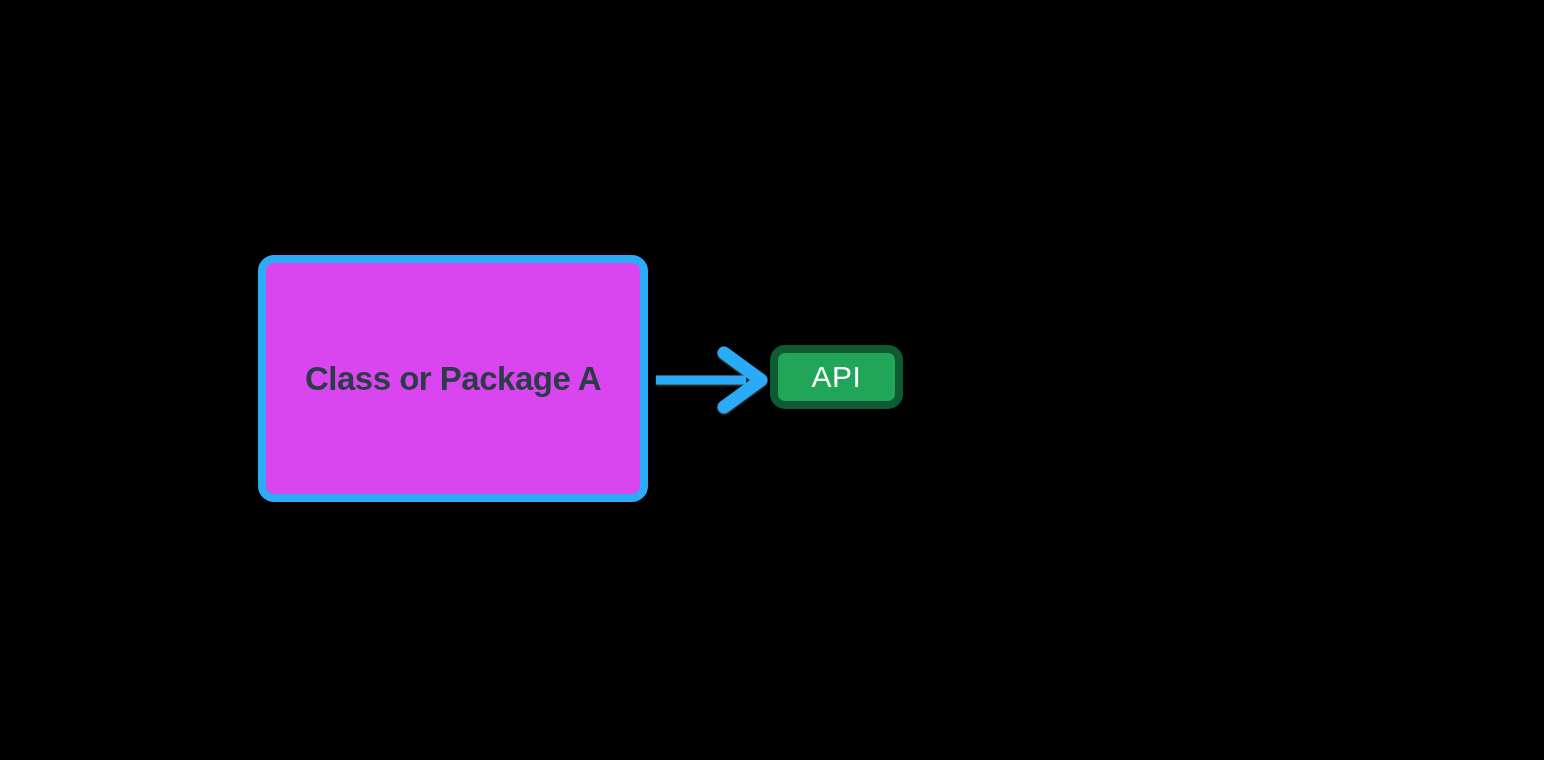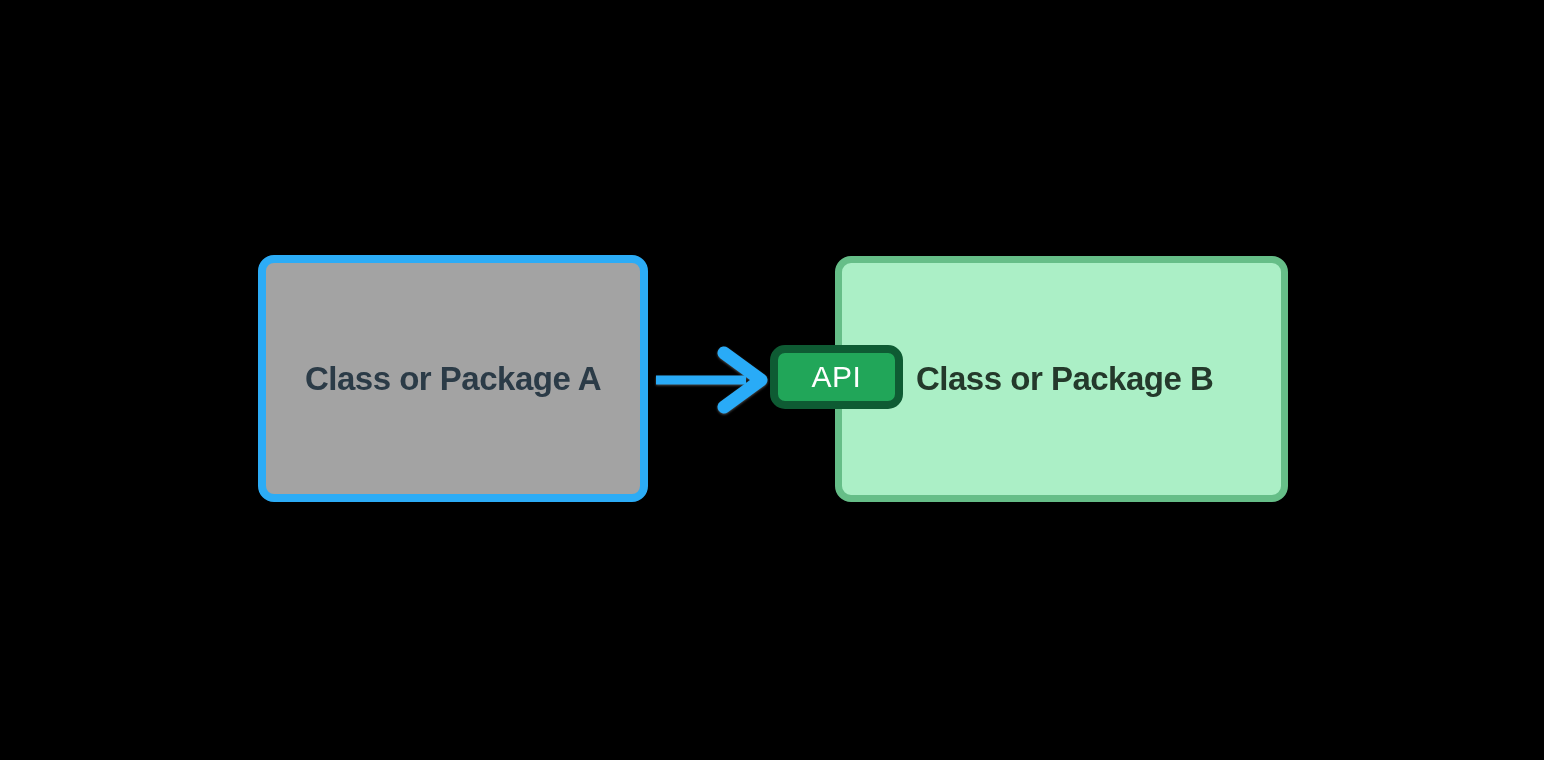--- a/index.html
+++ b/index.html
@@ -76,30 +76,27 @@
     font-size: 30px;
     font-weight: normal;
     letter-spacing: 0.5px;
   }
 </style>
 </head>
 <body>
 
 <div class="stage">
 
-  <div class="box box-a" style="background-color: #a3a3a3; border-color: rgb(44, 172, 246);">
+  <div class="box box-a" style="background-color: #d946ef; border-color: rgb(44, 172, 246);">
     <span class="box-label" style="color: rgb(43, 59, 71);">Class or Package A</span>
   </div>
 
   <svg class="arrow-svg" viewBox="0 0 125 80" xmlns="http://www.w3.org/2000/svg">
     <line x1="8" y1="40" x2="98" y2="40" stroke-width="9" stroke-linecap="butt" stroke="#29ABF7"></line>
     <polyline points="76,13 113,40 76,67" fill="none" stroke-width="13" stroke-linecap="round" stroke-linejoin="round" stroke="#29ABF7"></polyline>
   </svg>
 
-  <div class="box box-b" style="background-color: rgb(171, 239, 198); border-color: rgb(102, 190, 136);">
-    <span class="box-label" style="color: rgb(36, 57, 43);">Class or Package B</span>
-  </div>
 
   <div class="api-badge" style="background-color: rgb(33, 166, 89); border-color: rgb(14, 91, 51);">
     <span class="api-label" style="color: rgb(255, 255, 255);">API</span>
   </div>
 
 </div>
 
 </body></html>

